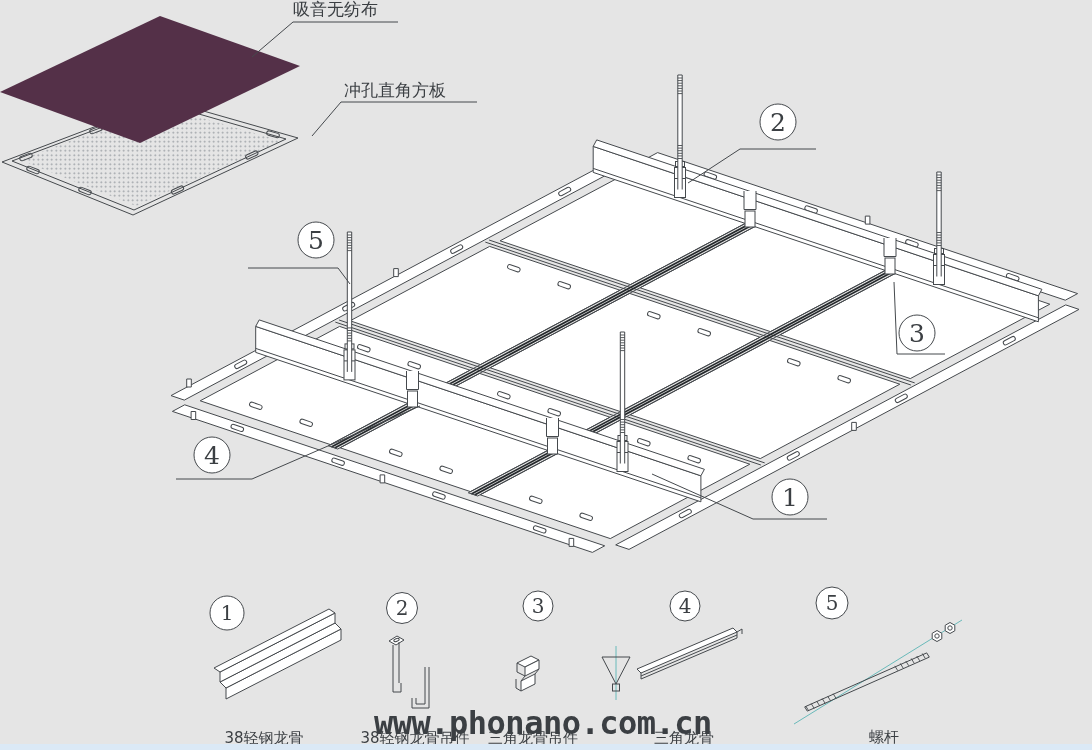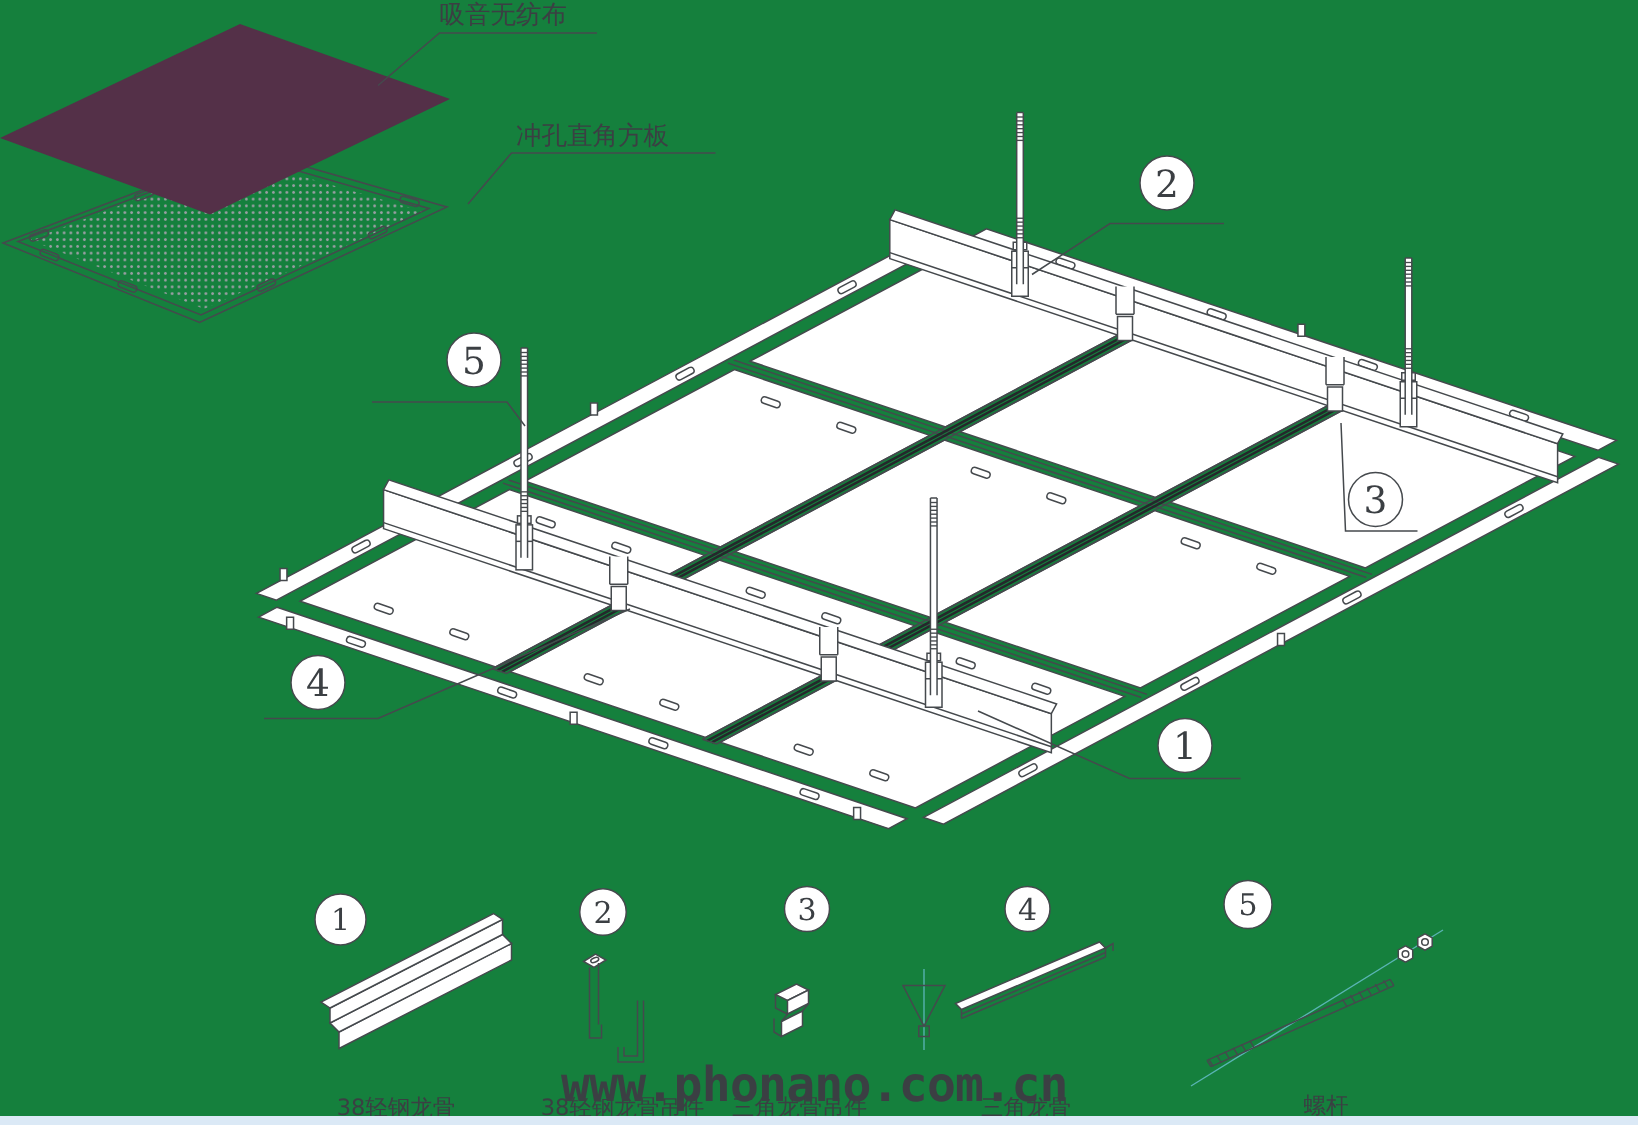--- a/index.html
+++ b/index.html
@@ -1,16 +1,16 @@
 <!DOCTYPE html>
 <html><head>
 <meta charset="utf-8">
 <style>
   html,body{margin:0;padding:0;background:#fff;}
-  .stage{position:relative;width:1092px;height:750px;background:#15803d;overflow:hidden;
+  .stage{position:relative;width:1092px;height:750px;background:#e5e5e5;overflow:hidden;
          font-family:"DejaVu Sans",sans-serif;}
   .dots{position:absolute;left:0;top:0;width:330px;height:240px;
         background-image:radial-gradient(circle,#999ea3 0.75px,rgba(0,0,0,0) 1.05px);
         background-size:4.5px 4.5px;
         clip-path:polygon(20px 160px,161px 106px,282px 141px,136px 206px);}
   svg.draw{position:absolute;left:0;top:0;
            stroke:#45494d;stroke-width:1;fill:none;stroke-linecap:butt;stroke-linejoin:miter;}
   svg.draw text{stroke:none;fill:#3b3f43;}
   .f{fill:#fff;}
   .wht{fill:#fff;stroke:none;}

